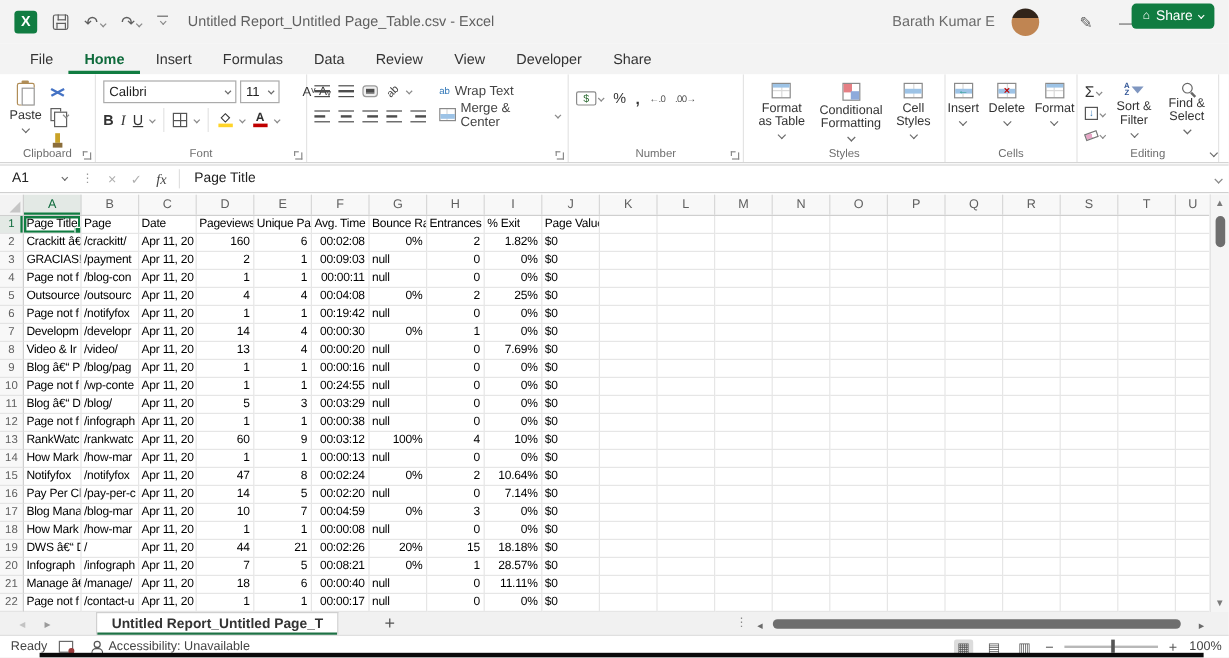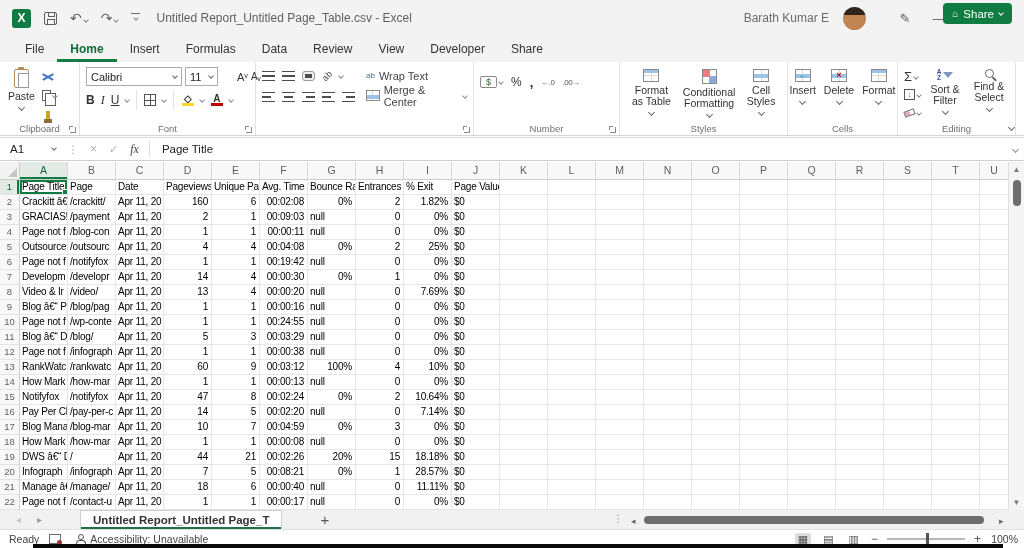--- a/index.html
+++ b/index.html
@@ -223,21 +223,21 @@
         <span class="icbtn">
             <span class="brush-ic"></span>
           </span>
       </div>
       <span class="rgroup-label">Clipboard</span>
       <span class="launcher"></span>
     </div>
 
     <div class="rgroup" style="width:176px; flex-direction:column; gap:0;">
       <div style="display:flex; gap:3px; align-items:center;">
-        <span class="selbox" style="width:96px;text-align:center;">
+        <span class="selbox" style="width:111px;text-align:center;">
             <span>Calibri</span>
             <span class="chev"></span>
           </span>
         <span class="selbox" style="width:33px;">
             <span>11</span>
             <span class="chev"></span>
           </span>
         <span style="font-size:11px;margin-left:16px;">Aᵛ</span>
         <span style="font-size:10px;">Aᵥ</span>
       </div>

